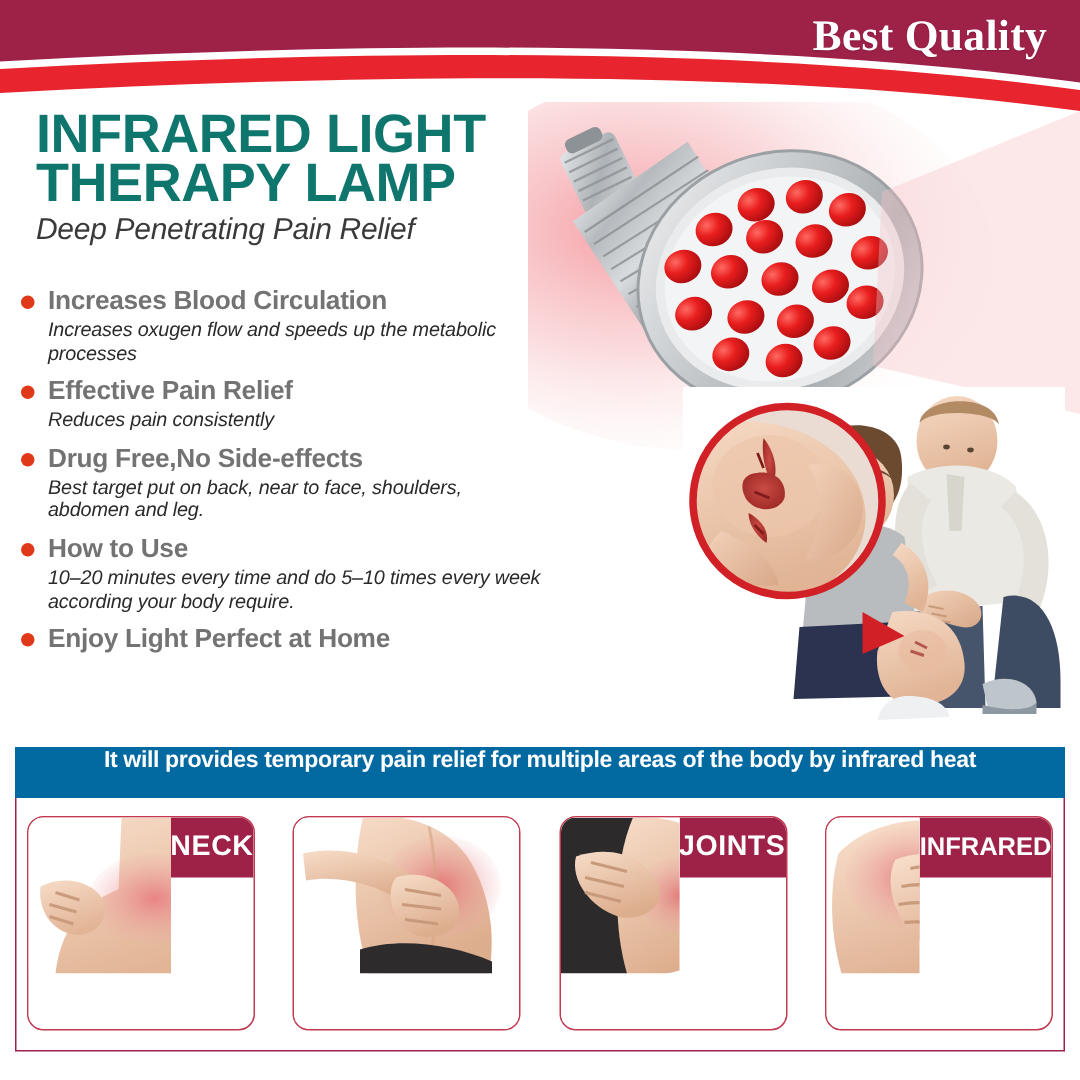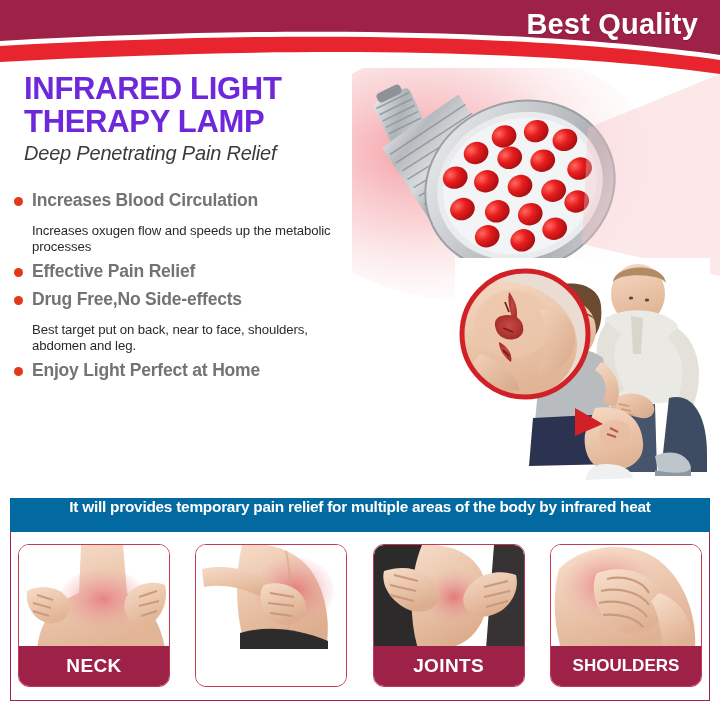--- a/index.html
+++ b/index.html
@@ -18,27 +18,28 @@
   }
   .header svg { position:absolute; left:0; top:0; }
   .header-title {
     position:absolute; right:22px; top:8px;
     color:#ffffff;
     font-size:29px;
     font-weight:bold;
     letter-spacing:0.2px;
     z-index:5;
     text-shadow:0 1px 1px rgba(0,0,0,0.18);
+    font-family:Liberation Serif, serif;
   }
 
   
   .title-block { position:absolute; left:24px; top:72px; width:360px; z-index:6; }
   .main-title {
-    color:#6d28d9;
-    font-size:31px;
+    color:#0f766e;
+    font-size:36px;
     font-weight:bold;
     line-height:33px;
     letter-spacing:-0.3px;
   }
   .sub-title {
     color:#3a3a3a;
     font-size:20px;
     line-height:26px;
     margin-top:2px;
     letter-spacing:-0.2px;
@@ -52,21 +53,21 @@
     position:absolute; left:4px; top:7px;
     width:9px; height:9px; border-radius:50%;
     background:#e0391a;
   }
   .feat-head {
     font-size:17.5px; font-weight:bold; color:#737373;
     line-height:21px; letter-spacing:-0.2px;
   }
   .feat-body {
     font-size:13.2px; color:#2a2a2a; line-height:15.6px;
-    margin-top:12px; letter-spacing:-0.1px;
+    margin-top:1px; letter-spacing:-0.1px;font-style:italic;
   }
 
   
   .lamp-wrap {
     position:absolute; left:352px; top:68px;
     width:368px; height:240px; z-index:3;
   }
 
   
   .photo-wrap {
@@ -99,21 +100,21 @@
     width:684px; height:148px;
     display:flex; justify-content:space-between;
     z-index:3;
   }
   .panel {
     width:152px; height:143px;
     border:1.6px solid #c4394f;
     border-radius:11px;
     overflow:hidden;
     background:#ffffff;
-    display:flex; flex-direction:column;
+    display:flex; flex-direction:row;
     position:relative;
   }
   .panel-img { flex:1; position:relative; overflow:hidden; background:#ffffff; }
   .panel-img svg { position:absolute; left:0; top:0; }
   .panel-label {
     height:40px; background:#9e2148;
     display:flex; align-items:center; justify-content:center;
     color:#ffffff; font-size:19px; font-weight:bold;
     letter-spacing:0.4px;
   }
@@ -233,25 +234,31 @@
 
 <div class="features">
   <div class="feature">
     <span class="feat-dot"></span>
     <div class="feat-head">Increases Blood Circulation</div>
     <div class="feat-body">Increases oxugen flow and speeds up the metabolic processes</div>
   </div>
   <div class="feature">
     <span class="feat-dot"></span>
     <div class="feat-head">Effective Pain Relief</div>
+    <div class="feat-body">Reduces pain consistently</div>
   </div>
   <div class="feature">
     <span class="feat-dot"></span>
     <div class="feat-head">Drug Free,No Side-effects</div>
     <div class="feat-body">Best target put on back, near to face, shoulders, abdomen and leg.</div>
+  </div>
+  <div class="feature">
+    <span class="feat-dot"></span>
+    <div class="feat-head">How to Use</div>
+    <div class="feat-body">10–20 minutes every time and do 5–10 times every week according your body require.</div>
   </div>
   <div class="feature">
     <span class="feat-dot"></span>
     <div class="feat-head">Enjoy Light Perfect at Home</div>
   </div>
 </div>
 
 <div class="photo-wrap">
   <svg width="255" height="232" viewBox="0 0 255 232">
     <defs>
@@ -459,16 +466,16 @@
 
         <path d="M46,28 C72,18 104,28 112,52 C118,72 100,92 74,88 C50,82 36,46 46,28 Z" fill="url(#sSkin)"></path>
         <path d="M56,34 C74,30 92,36 98,48" stroke="#c99b7c" stroke-width="2.2" fill="none"></path>
         <path d="M50,46 C70,42 90,48 98,60" stroke="#c99b7c" stroke-width="2.2" fill="none"></path>
         <path d="M48,58 C68,54 88,60 96,72" stroke="#c99b7c" stroke-width="2.2" fill="none"></path>
         <path d="M52,70 C70,68 86,74 92,82" stroke="#c99b7c" stroke-width="2.2" fill="none"></path>
 
         <path d="M108,48 C128,54 142,74 144,104 L112,104 C110,82 106,64 100,56 Z" fill="url(#sSkin)"></path>
       </svg>
     </div>
-    <div class="panel-label small">SHOULDERS</div>
+    <div class="panel-label small">INFRARED</div>
   </div>
 
 </div>
 
 </body></html>

